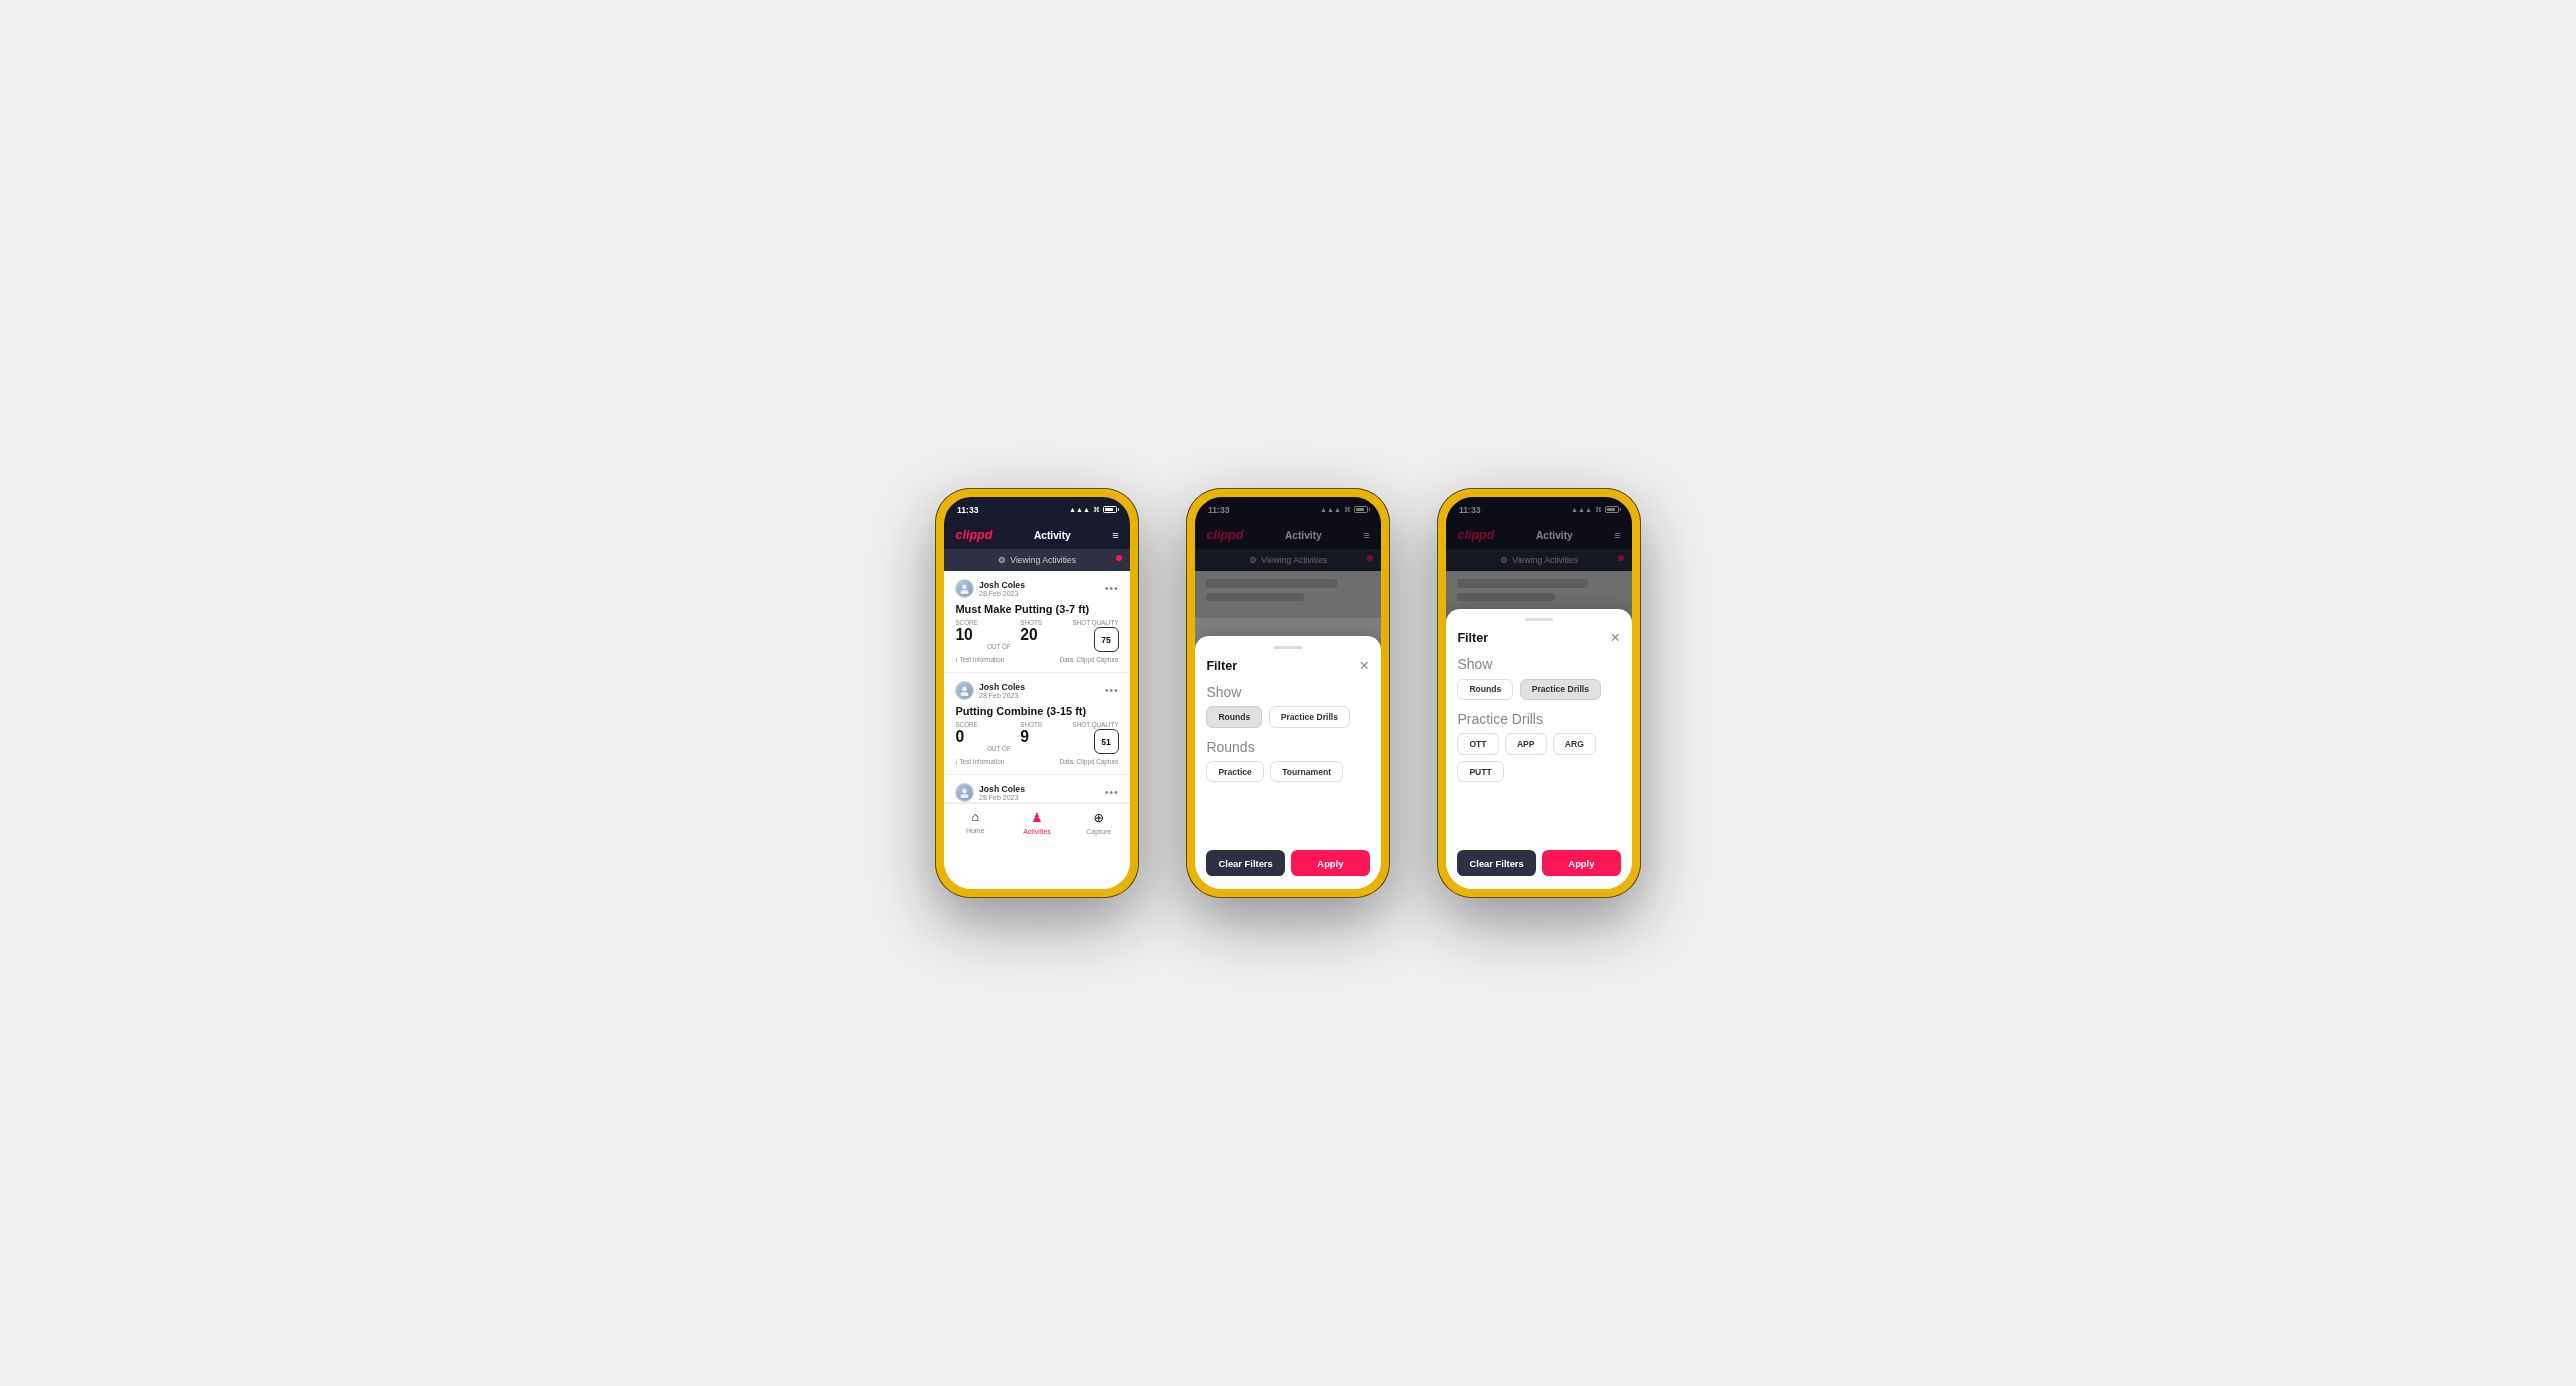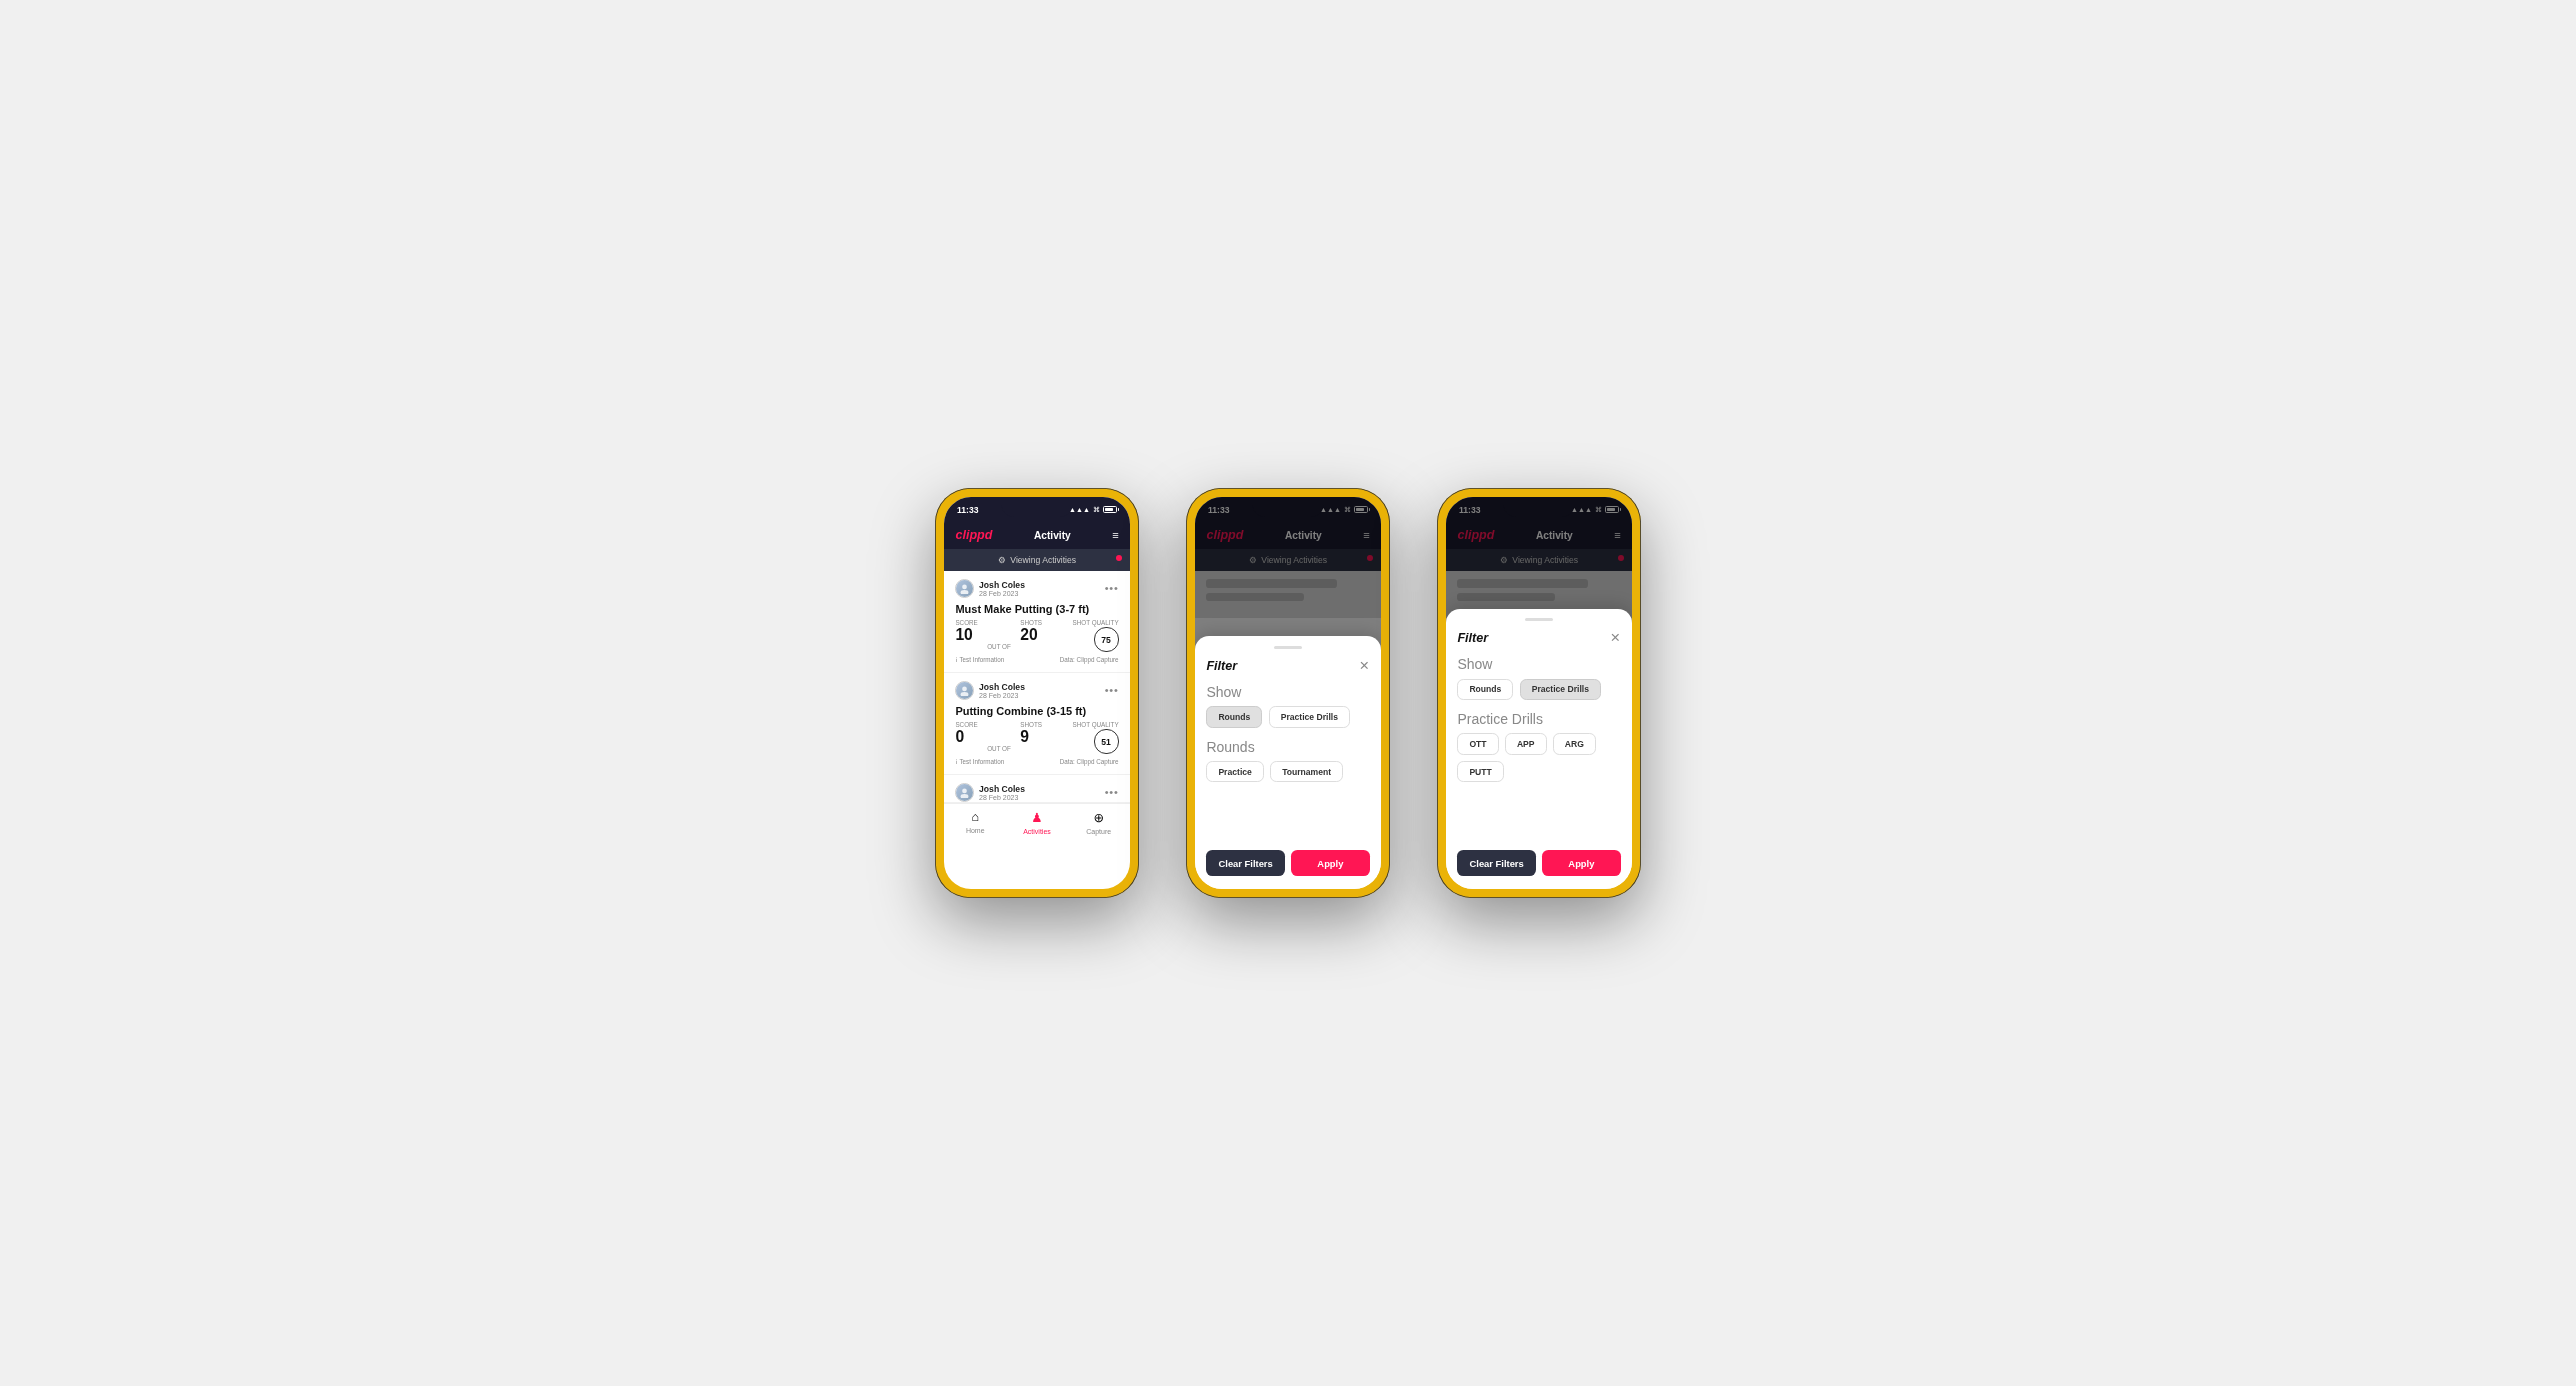--- a/index.html
+++ b/index.html
@@ -232,21 +232,21 @@
       color: #888;
       align-self: flex-end;
       margin-bottom: 2.4px;
       margin-left: 1.6px;
       margin-right: 1.6px;
     }
     .shot-quality-badge {
       width: 25px;
       height: 25px;
       border: 1.6px solid #333;
-      border-radius: 12px;
+      border-radius: 6px;
       display: flex;
       align-items: center;
       justify-content: center;
       font-size: 8.6px;
       font-weight: 700;
       color: #111;
     }
     .item-footer {
       display: flex;
       justify-content: space-between;
@@ -314,21 +314,20 @@
     .sheet-header {
       display: flex;
       justify-content: space-between;
       align-items: center;
       margin-bottom: 11px;
     }
     .sheet-title {
       font-size: 12.6px;
       font-weight: 700;
       color: #111;
-      font-style: italic;
     }
     .close-btn {
       font-size: 12.6px;
       color: #888;
       cursor: pointer;
     }
     .filter-section-label {
       font-size: 14px;
       color: #888;
       margin-bottom: 6.3px;

